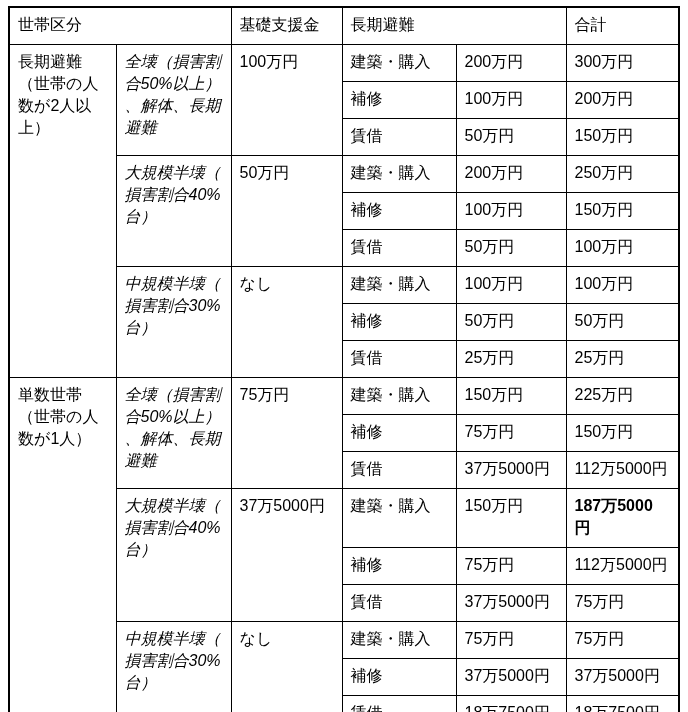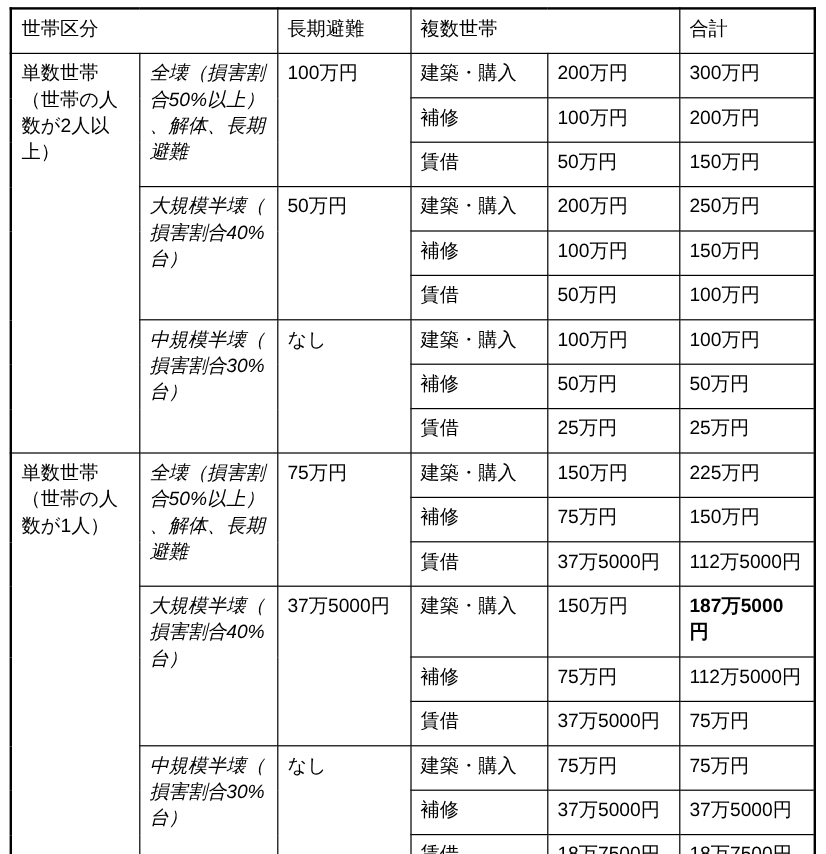--- a/index.html
+++ b/index.html
@@ -63,27 +63,27 @@
       <col style="width:115px">
       <col style="width:111px">
       <col style="width:114px">
       <col style="width:110px">
       <col style="width:113px">
     </colgroup>
 
     <tbody>
         <tr class="header-row">
       <th colspan="2">世帯区分</th>
-      <th>長期避難</th>
-      <th colspan="2">複数世帯</th>
+      <th>基礎支援金</th>
+      <th colspan="2">長期避難</th>
       <th>合計</th>
     </tr>
 
     <tr class="row">
-      <td class="household" rowspan="9">単数世帯（世帯の人数が2人以上）</td>
+      <td class="household" rowspan="9">長期避難（世帯の人数が2人以上）</td>
       <td class="damage" rowspan="3">全壊（損害割合50%以上）、解体、長期避難</td>
       <td rowspan="3">100万円</td>
       <td>建築・購入</td>
       <td>200万円</td>
       <td class="total-cell">300万円</td>
     </tr>
     <tr class="row">
       <td>補修</td>
       <td>100万円</td>
       <td class="total-cell">200万円</td>

